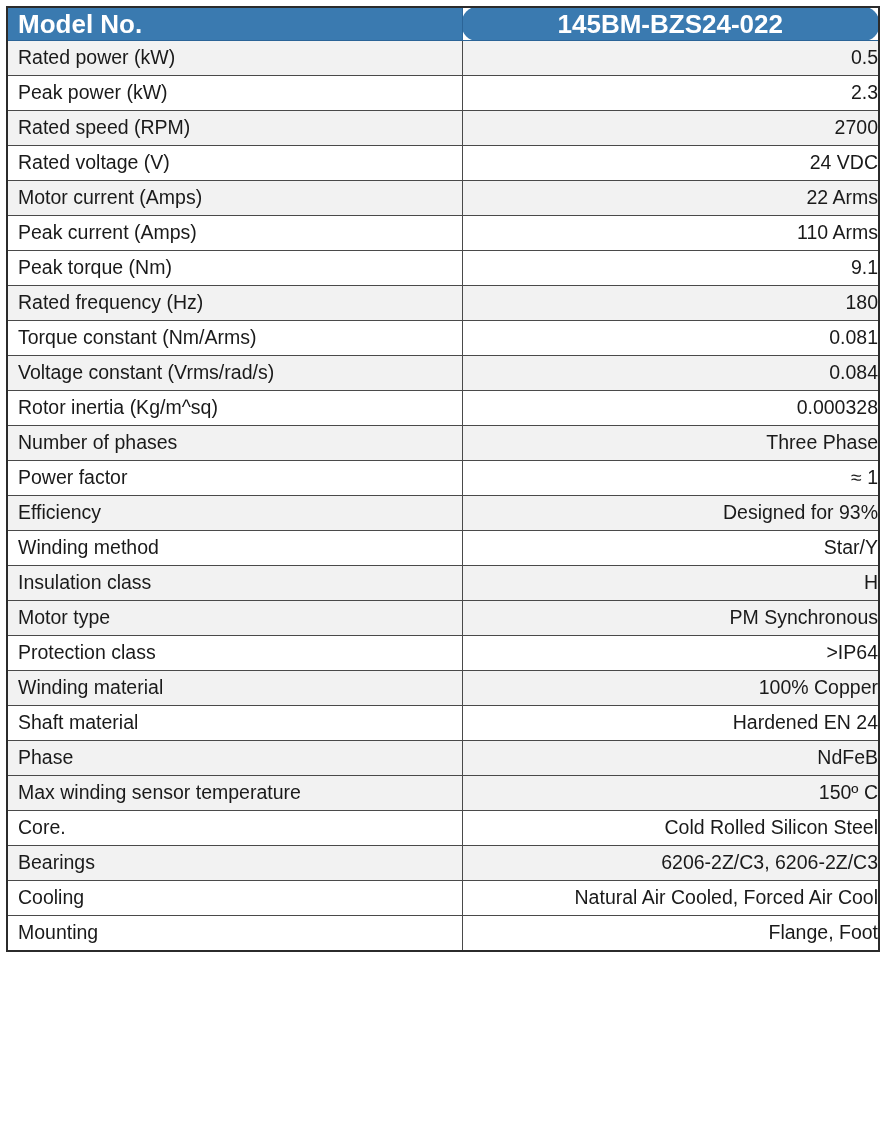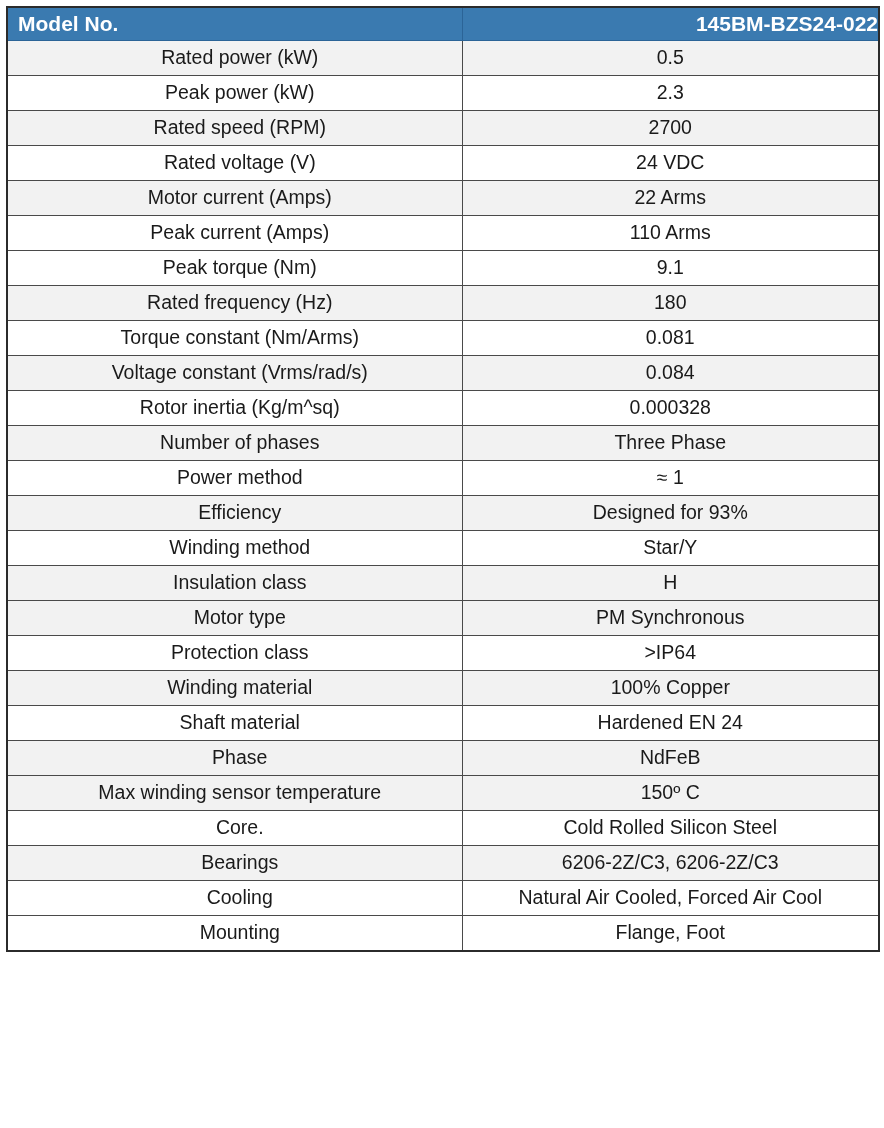--- a/index.html
+++ b/index.html
@@ -40,40 +40,41 @@
     font-size: 19.5px;
     font-weight: normal;
     line-height: 1.1;
   }
 
   thead th.header-param,
   thead th.header-value {
     background: #3a7ab0;
     color: #ffffff;
     font-weight: bold;
-    font-size: 21px;
+    font-size: 26px;
     height: 32px;
     border: 1px solid #2b6497;
   }
   thead th.header-param {
     text-align: left;
     padding-left: 10px;
   }
   thead th.header-value {
-    text-align: right;
+    text-align: center;
+    border-radius: 15px;
   }
 
   tbody td.param {
-    text-align: center;
+    text-align: left;
     padding-left: 10px;
     white-space: nowrap;
     overflow: hidden;
   }
   tbody td.value {
-    text-align: center;
+    text-align: right;
     white-space: nowrap;
     overflow: hidden;
   }
 
   tbody tr.row-alt td {
     background: #f2f2f2;
   }
   tbody tr.row-plain td {
     background: #ffffff;
     margin-left: 40px;
@@ -137,21 +138,21 @@
         </tr>
         <tr class="row-plain">
           <td class="param">Rotor inertia (Kg/m^sq)</td>
           <td class="value">0.000328</td>
         </tr>
         <tr class="row-alt">
           <td class="param">Number of phases</td>
           <td class="value">Three Phase</td>
         </tr>
         <tr class="row-plain">
-          <td class="param">Power method</td>
+          <td class="param">Power factor</td>
           <td class="value">≈ 1</td>
         </tr>
         <tr class="row-alt">
           <td class="param">Efficiency</td>
           <td class="value">Designed for 93%</td>
         </tr>
         <tr class="row-plain">
           <td class="param">Winding method</td>
           <td class="value">Star/Y</td>
         </tr>

